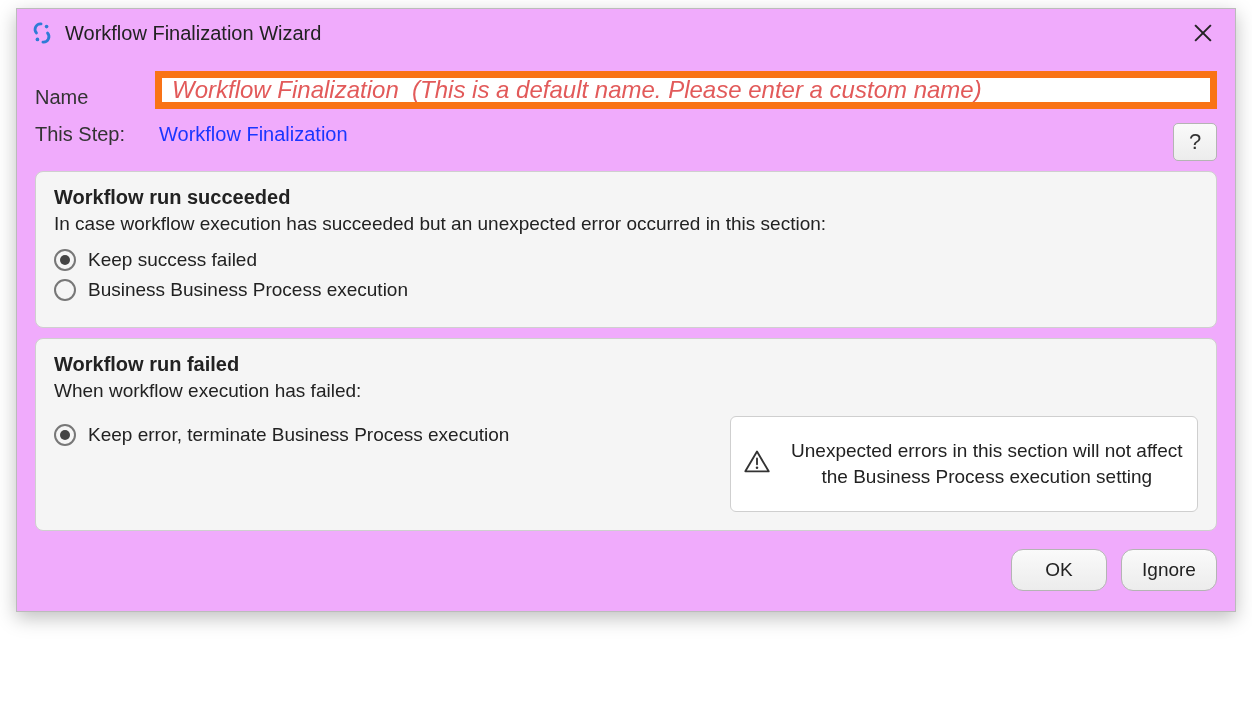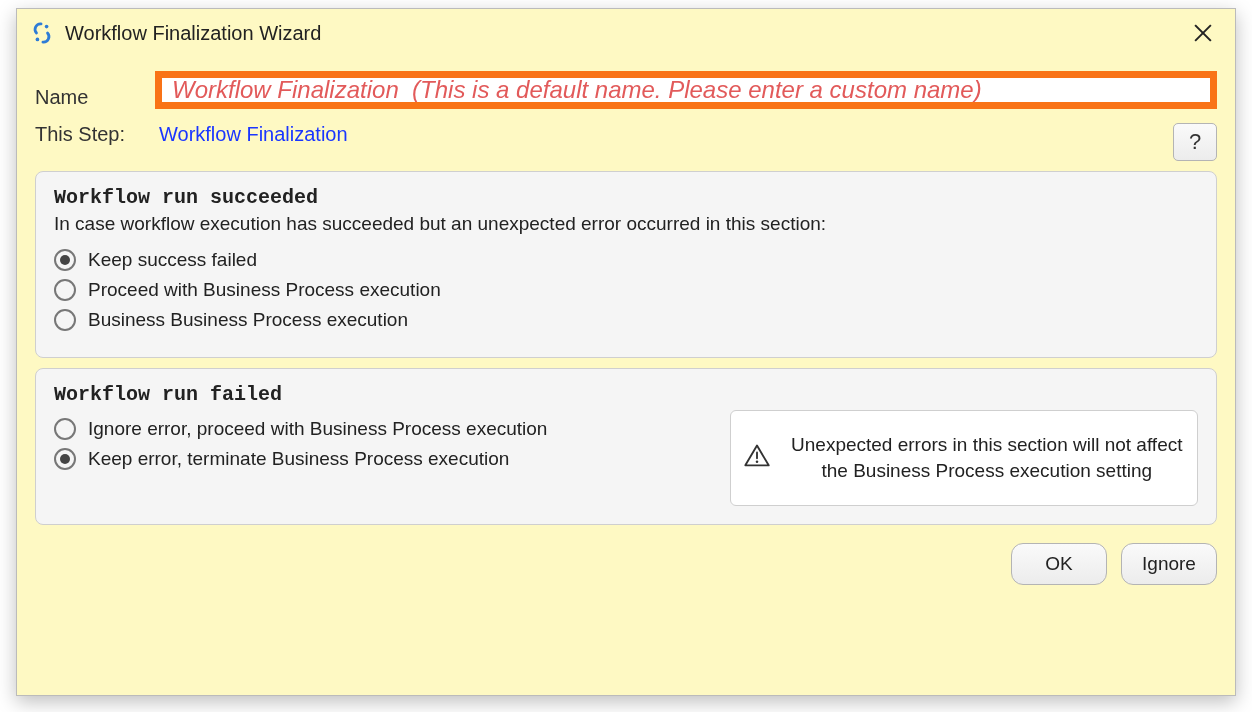--- a/index.html
+++ b/index.html
@@ -11,22 +11,22 @@
     background: #fff;
     width: 1252px;
     height: 712px;
     position: relative;
   }
   .dialog {
     position: absolute;
     left: 16px;
     top: 8px;
     width: 1220px;
-    height: 688px;
-    background: #fef9c3;
+    height: 604px;
+    background: #f0abfc;
     border: 1px solid #bbb;
     box-shadow: 0 6px 18px rgba(0,0,0,0.25);
   }
   .titlebar {
     display: flex;
     align-items: center;
     height: 48px;
     padding: 0 14px;
   }
   .app-icon {
@@ -78,21 +78,21 @@
     color:#333;
   }
 
   .group {
     border: 1px solid #cfcfcf;
     border-radius: 8px;
     background: #f5f5f5;
     padding: 14px 18px 18px 18px;
     margin-top: 10px;
   }
-  .group-title { font-weight:700; font-size:20px; margin-bottom:4px;font-family:Liberation Mono, monospace; }
+  .group-title { font-weight:700; font-size:20px; margin-bottom:4px; }
   .group-desc { font-size:19px; color:#222; margin-bottom:14px; }
 
   .radio-row {
     display:flex; align-items:center;
     margin: 8px 0;
     cursor:pointer;
   }
   .radio {
     width: 22px; height:22px;
     border: 2px solid #777;
@@ -193,37 +193,30 @@
       <div class="group-desc">In case workflow execution has succeeded but an unexpected error occurred in this section:</div>
 
       <div class="radio-row">
         <span class="radio checked">
             <span class="dot"></span>
           </span>
         <span class="radio-label">Keep success failed</span>
       </div>
       <div class="radio-row">
         <span class="radio"></span>
-        <span class="radio-label">Proceed with Business Process execution</span>
-      </div>
-      <div class="radio-row">
-        <span class="radio"></span>
         <span class="radio-label">Business Business Process execution</span>
       </div>
     </div>
 
     <div class="group">
       <div class="group-title">Workflow run failed</div>
+      <div class="group-desc">When workflow execution has failed:</div>
 
       <div class="failed-layout">
         <div class="failed-left">
-          <div class="radio-row">
-            <span class="radio"></span>
-            <span class="radio-label">Ignore error, proceed with Business Process execution</span>
-          </div>
           <div class="radio-row">
             <span class="radio checked">
                 <span class="dot"></span>
               </span>
             <span class="radio-label">Keep error, terminate Business Process execution</span>
           </div>
         </div>
         <div class="info-box">
           <span class="warn-icon">
             <svg width="28" height="28" viewBox="0 0 24 24">

